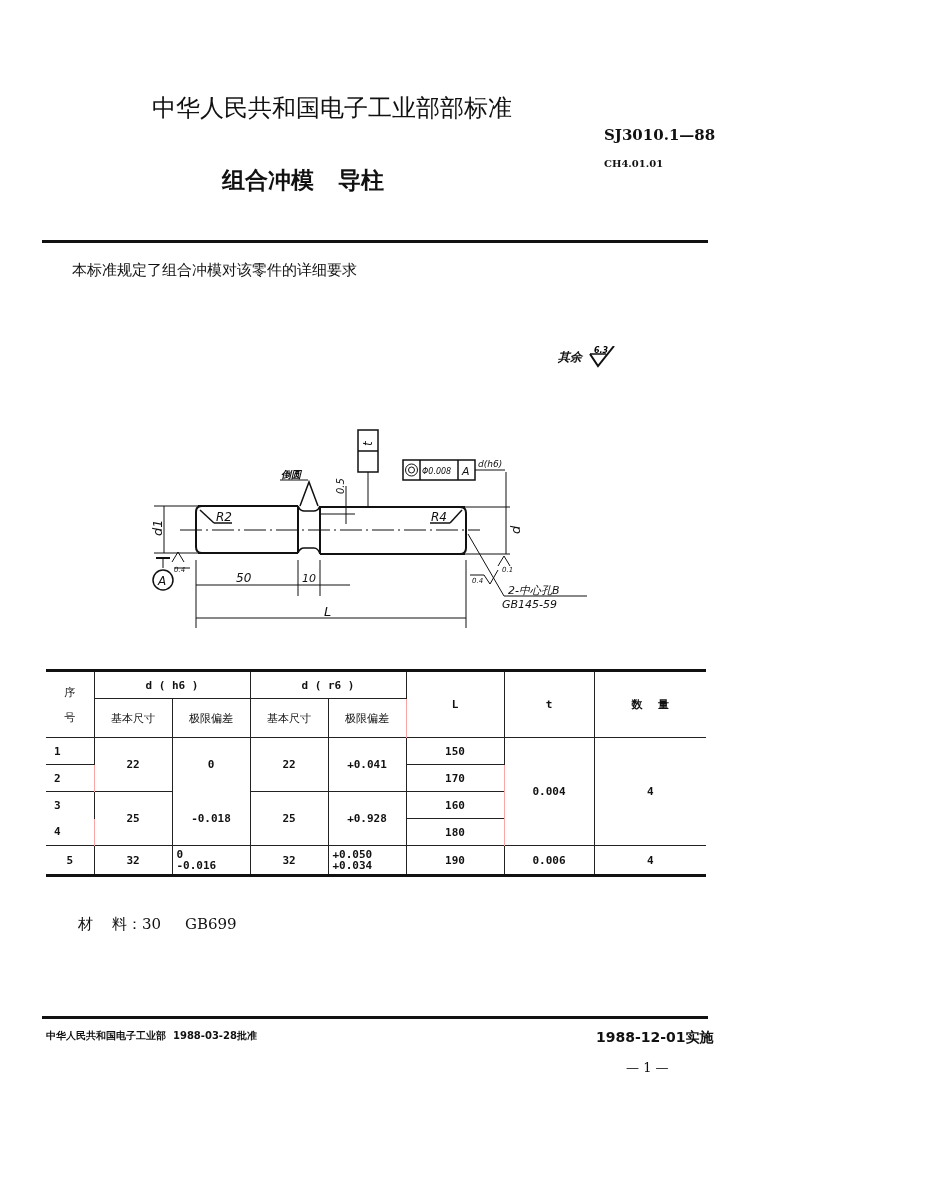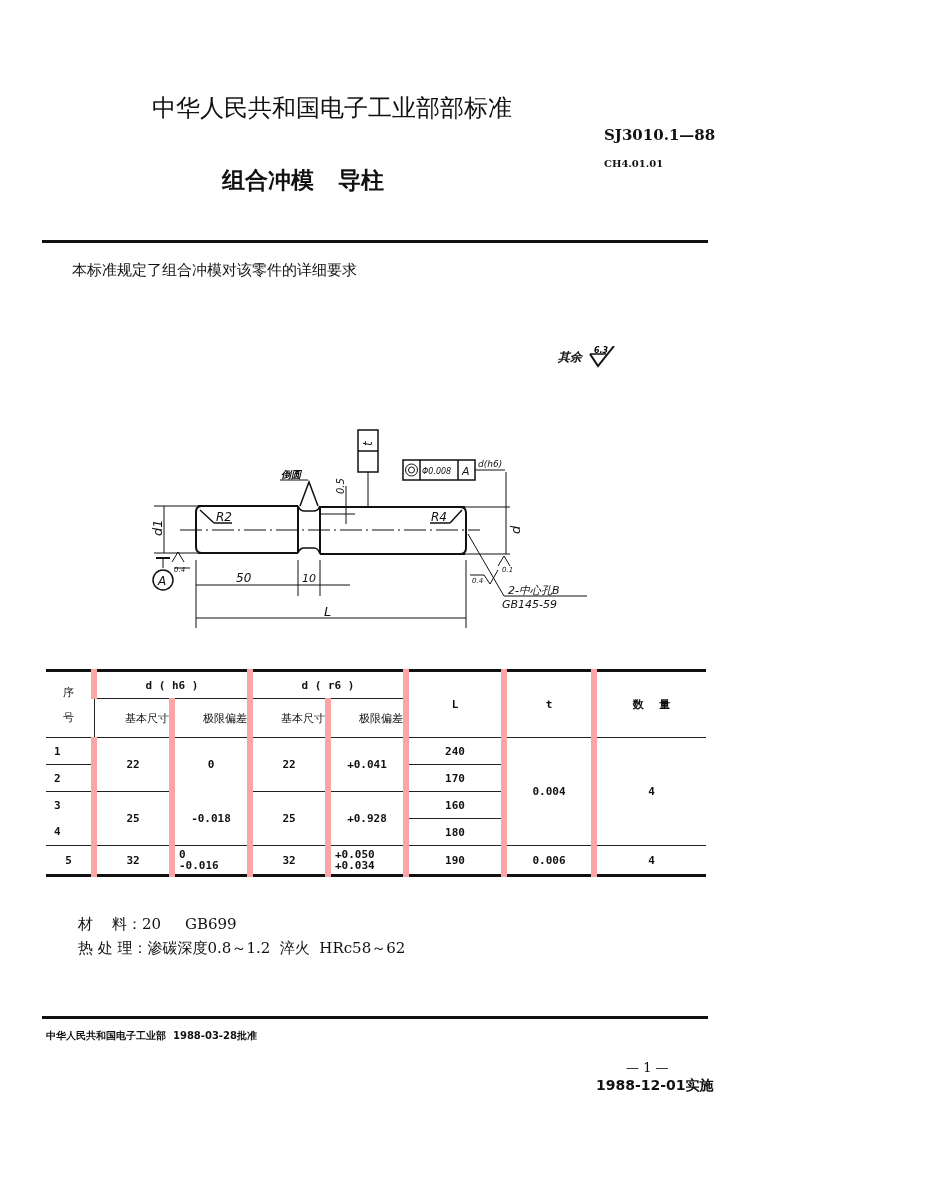--- a/index.html
+++ b/index.html
@@ -10,39 +10,39 @@
   .std-no { left: 604px; top: 126px; font-size: 15px; font-weight: bold; font-family: "DejaVu Serif", serif; }
   .cls-no { left: 604px; top: 158px; font-size: 10px; font-weight: bold; font-family: "DejaVu Serif", serif; }
   .doc-title { left: 222px; top: 165px; font-size: 23px; font-weight: bold; }
   .rule-top { left: 42px; top: 240px; width: 666px; height: 3px; background: #111; }
   .intro { left: 72px; top: 261px; font-size: 15px; font-family: "DejaVu Serif", serif; }
   .rough-note { left: 558px; top: 346px; font-size: 12px; font-weight: bold; font-style: italic; }
   .drawing { left: 140px; top: 420px; }
   
   .spec-table { left: 46px; top: 669px; width: 660px; border-collapse: collapse; font-size: 11px; font-weight: bold;
                 font-family: "DejaVu Sans Mono", monospace; }
-  .spec-table td { border-left: 6px solid #fca5a5; border-right: 1px solid #222; text-align: center; padding: 0; }
+  .spec-table td { border-left: 1px solid #fca5a5; border-right: 1px solid #222; text-align: center; padding: 0; }
   .spec-table td:first-child { border-left: none; }
   .spec-table td:last-child { border-right: none; }
   .spec-table tr.hdr1 td { height: 26px; border-top: 3px solid #111; }
-  .spec-table tr.hdr2 td { height: 38px; text-align: right; }
+  .spec-table tr.hdr2 td { height: 38px; }
   .spec-table .hb { border-bottom: 1px solid #222; }
   .spec-table .cjk { font-family: "DejaVu Sans", sans-serif; font-weight: normal; font-size: 11px; }
   .spec-table tr.body td { height: 26px; }
   .spec-table tr.sep td { border-top: 1px solid #222; }
   .spec-table tr.last td { height: 28px; border-bottom: 3px solid #111; border-top: 1px solid #222; }
   .spec-table .left { text-align: left; padding-left: 8px; }
   .spec-table .stack { line-height: 11px; text-align: left; padding-left: 4px; }
   .spec-table .ul { border-bottom: 1px solid #222; }
   
   .notes { left: 78px; top: 912px; font-size: 15px; line-height: 24px; font-family: "DejaVu Serif", serif; }
   .notes .lbl { font-weight: normal; font-family: "DejaVu Sans", sans-serif; display: inline-block; }
   .rule-bot { left: 42px; top: 1016px; width: 666px; height: 3px; background: #111; }
   .footer-left { left: 46px; top: 1029px; font-size: 10px; font-weight: bold; }
-  .footer-right { left: 596px; top: 1029px; font-size: 14px; font-weight: bold; margin-top: 48px; }
+  .footer-right { left: 596px; top: 1029px; font-size: 14px; font-weight: bold; }
   .page-no { left: 626px; top: 1060px; font-size: 13px; font-family: "DejaVu Serif", serif; }
   svg text { font-family: "DejaVu Sans", sans-serif; font-style: italic; }
 </style>
 </head>
 <body>
 
 <div class="abs org-title">中华人民共和国电子工业部部标准</div>
 <div class="abs std-no">SJ3010.1—88</div>
 <div class="abs cls-no">CH4.01.01</div>
 <div class="abs doc-title" style="white-space:pre">组合冲模   导柱</div>
@@ -182,21 +182,21 @@
     <td class="cjk">极限偏差</td>
     <td class="cjk">基本尺寸</td>
     <td class="cjk">极限偏差</td>
   </tr>
   <tr class="body sep">
     <td class="left ul">1</td>
     <td rowspan="2">22</td>
     <td rowspan="2" style="border-bottom:none">0</td>
     <td rowspan="2" class="ul">22</td>
     <td rowspan="2">+0.041</td>
-    <td class="ul">240</td>
+    <td class="ul">150</td>
     <td rowspan="4">0.004</td>
     <td rowspan="4">4</td>
   </tr>
   <tr class="body">
     <td class="left">2</td>
     <td class="ul">170</td>
   </tr>
   <tr class="body sep">
     <td class="left">3</td>
     <td rowspan="2">25</td>
@@ -223,23 +223,20 @@
     </td>
     <td>190</td>
     <td>0.006</td>
     <td>4</td>
   </tr>
 </tbody>
   </table>
 
 <div class="abs notes">
   <div>
-    <span class="lbl" style="white-space:pre">材    料：</span><span style="white-space:pre">20     GB699</span>
-  </div>
-  <div>
-    <span class="lbl" style="white-space:pre">热 处 理：</span><span style="white-space:pre">渗碳深度0.8～1.2  淬火  HRc58～62</span>
+    <span class="lbl" style="white-space:pre">材    料：</span><span style="white-space:pre">30     GB699</span>
   </div>
 </div>
 
 <div class="abs rule-bot"></div>
 <div class="abs footer-left" style="white-space:pre">中华人民共和国电子工业部  1988-03-28批准</div>
 <div class="abs footer-right">1988-12-01实施</div>
 <div class="abs page-no">— 1 —</div>
 
 </body></html>

